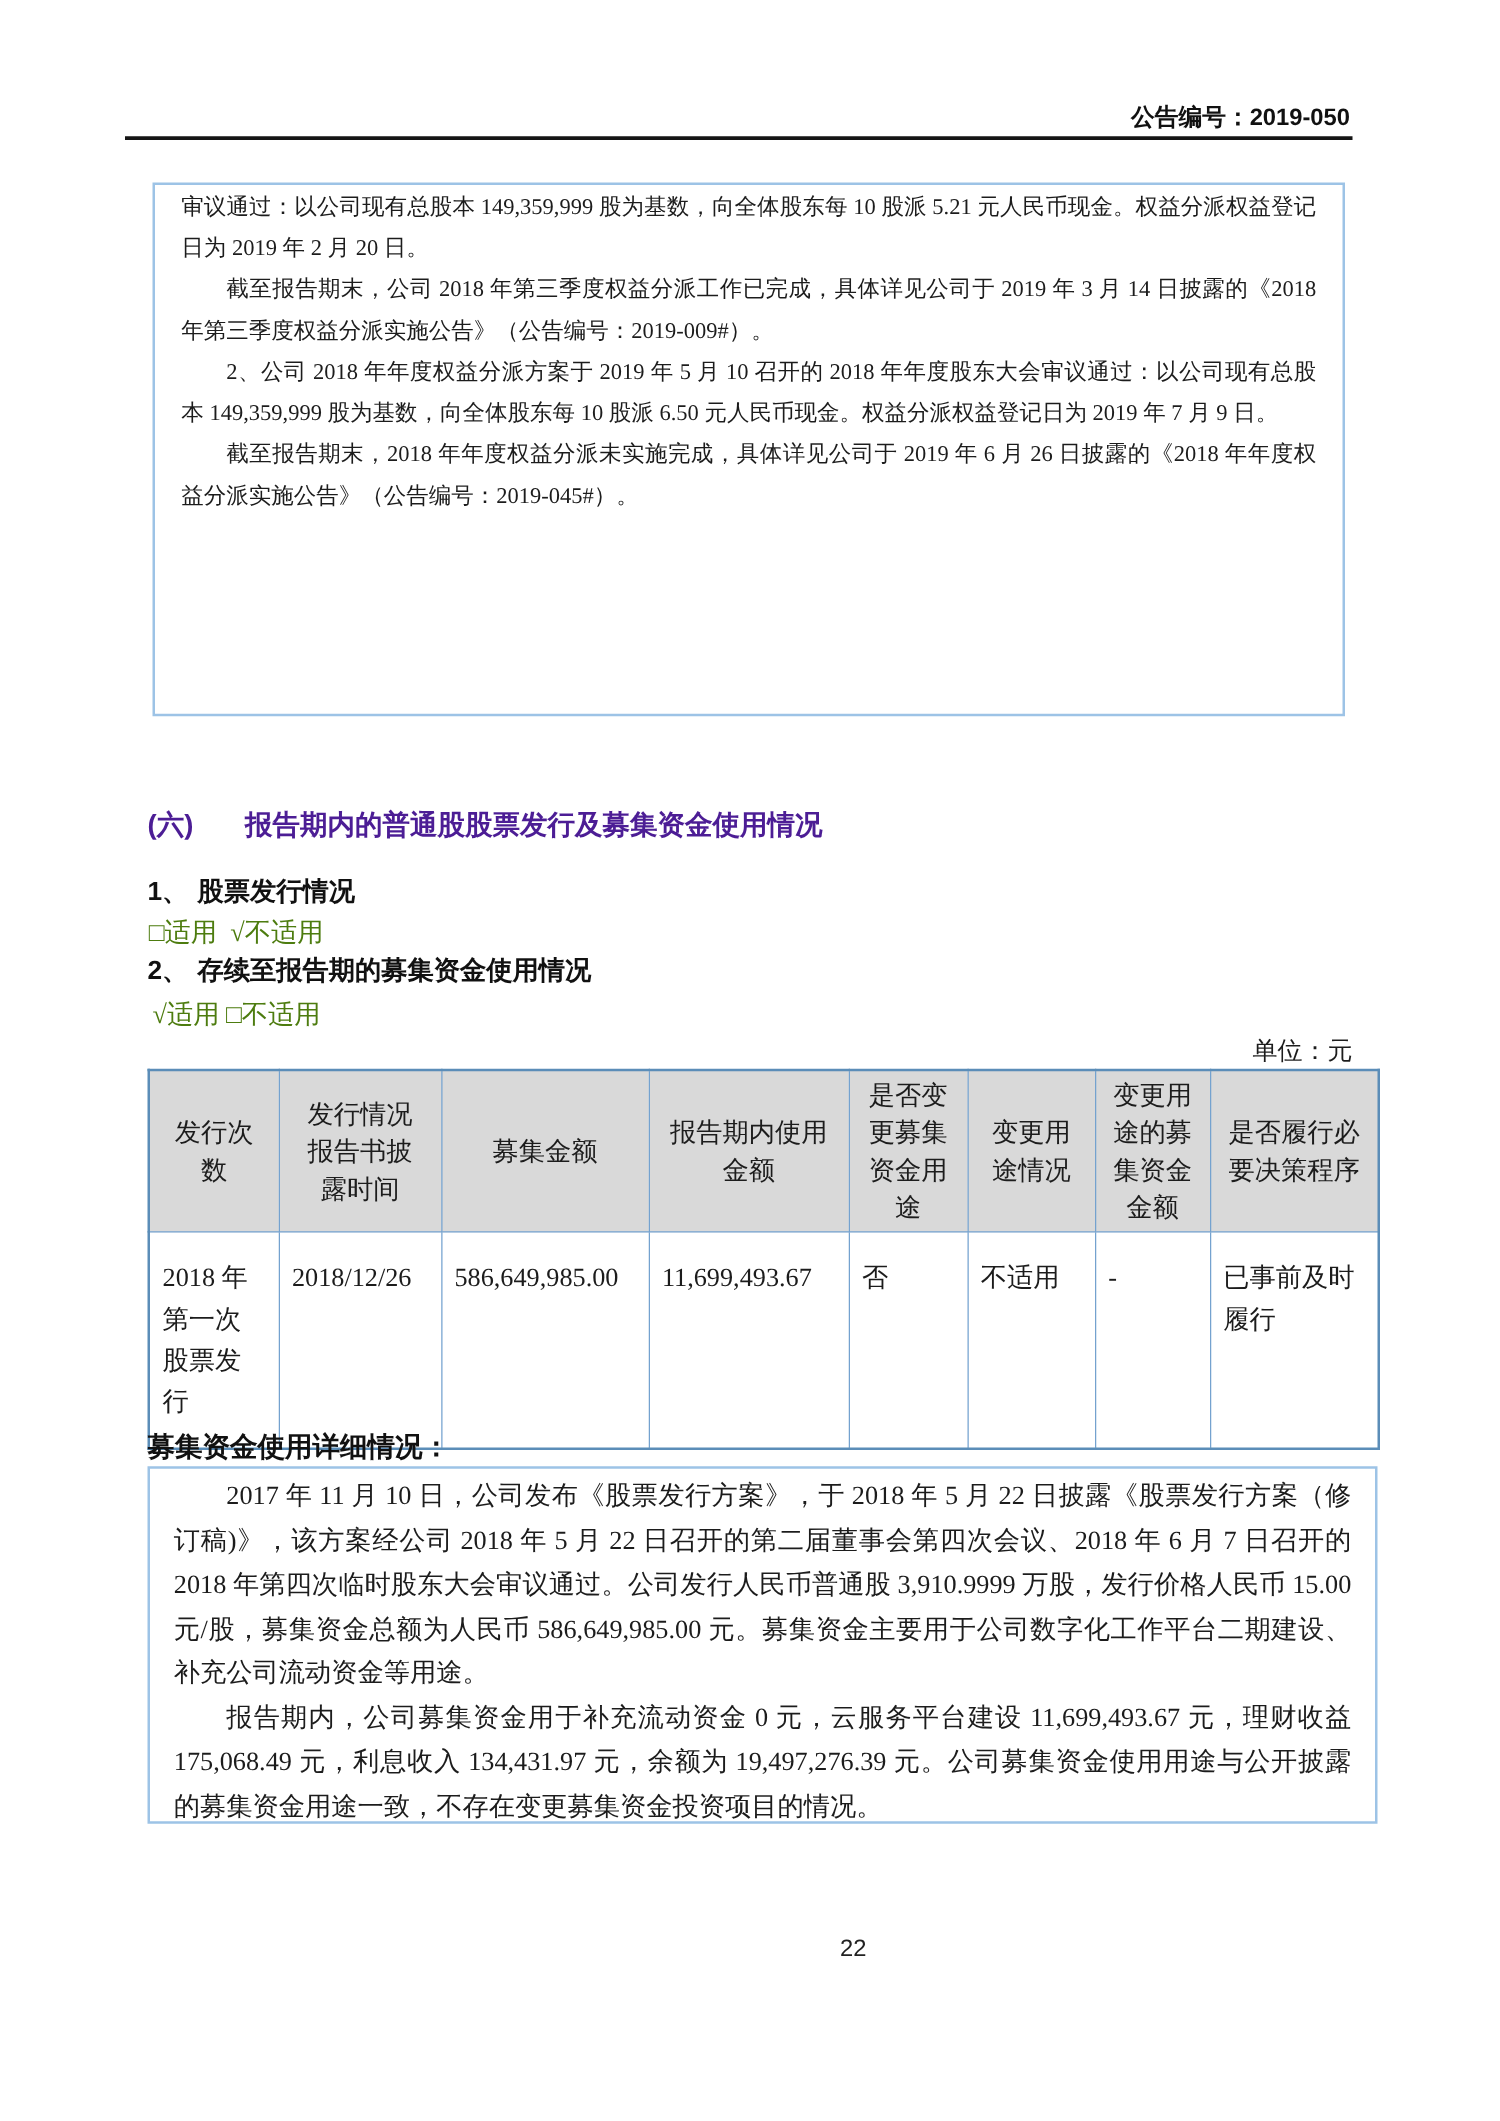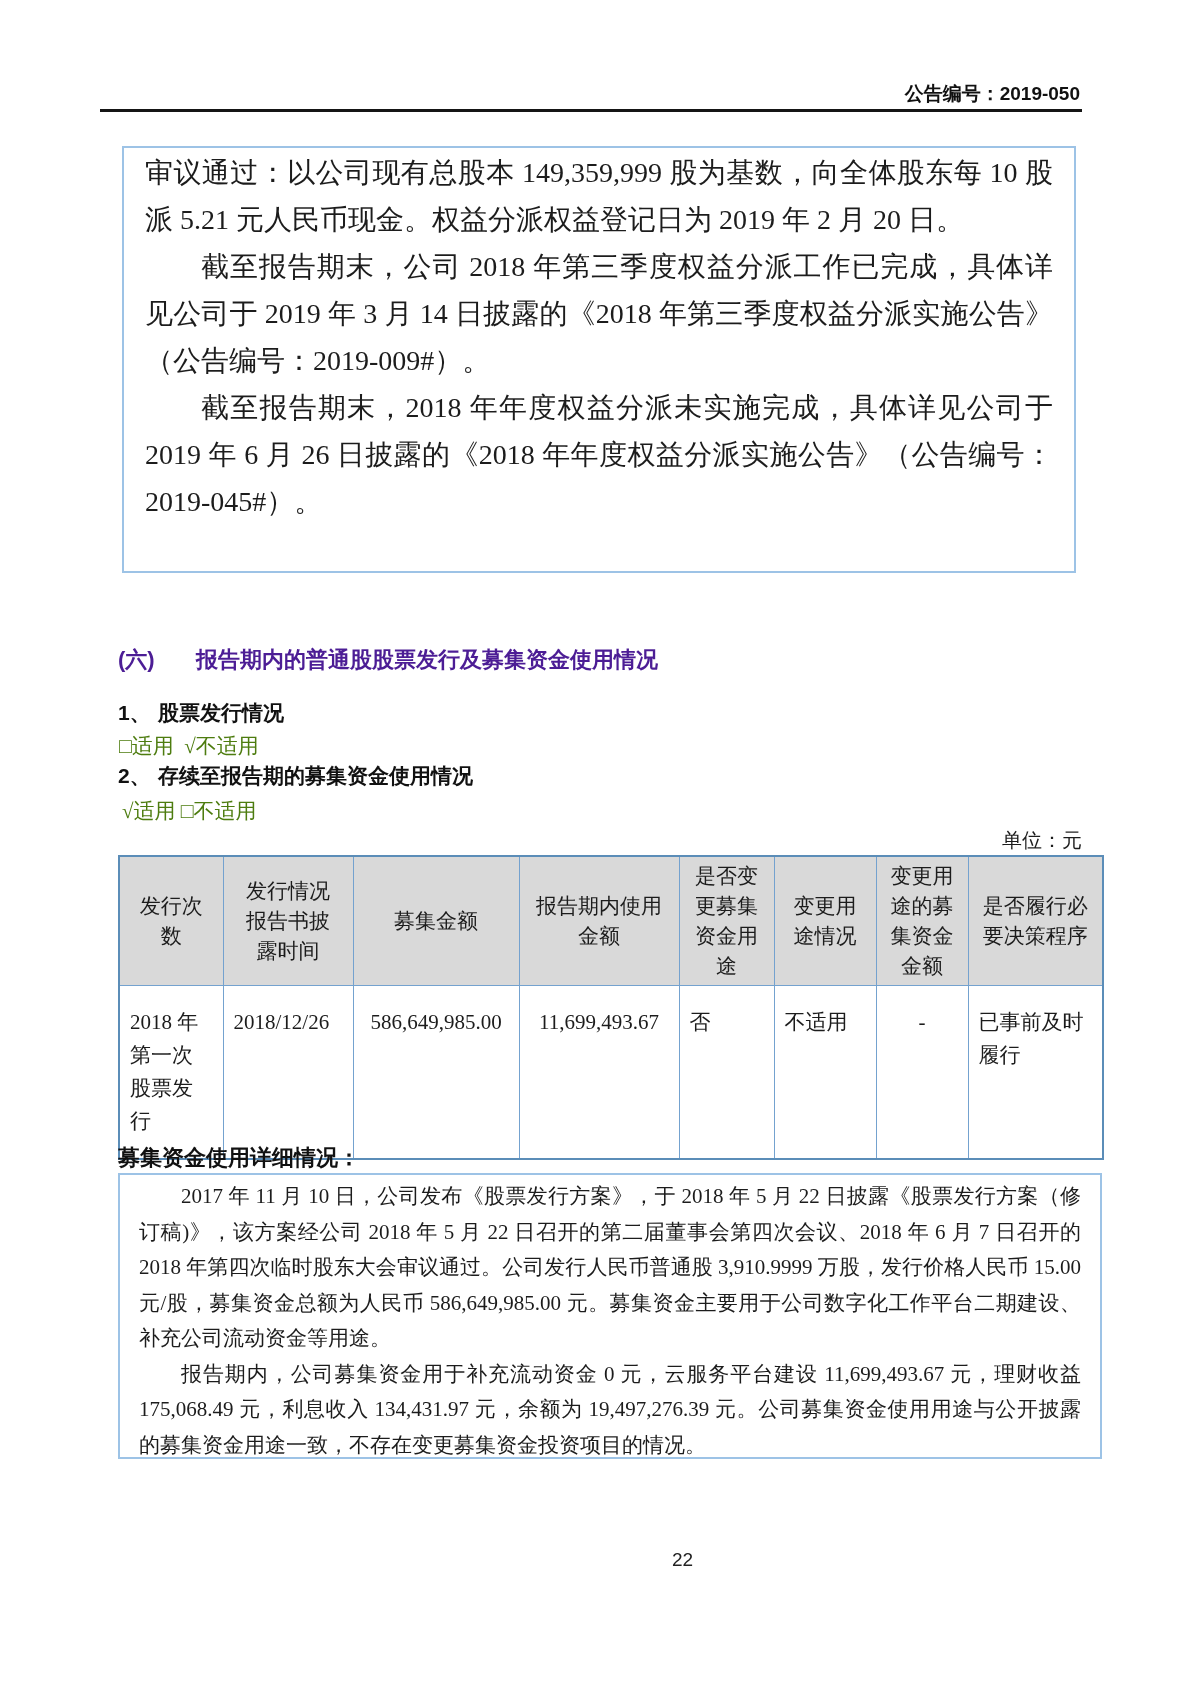--- a/index.html
+++ b/index.html
@@ -21,21 +21,21 @@
     position:absolute;top:109px;left:100px;width:982px;height:3px;
     background:#151515;
   }
   
   .dividend-box{
     position:absolute;left:122px;top:146px;width:908px;height:422px;
     border:2px solid #9dc3e6;
     padding:1px 21px 0 21px;
   }
   .dividend-box p{
-    margin:0;font-size:28px;line-height:47px;
+    margin:0;font-size:18px;line-height:33px;
     text-align:justify;color:#1c1c1c;
   }
   .dividend-box p.indent{text-indent:2em;}
   
   .section-heading{
     position:absolute;left:118px;top:645px;
     font-weight:bold;font-size:22px;color:#4c1d95;
     font-family:"Liberation Sans","DejaVu Sans",sans-serif;
   }
   .section-heading .sec-num{display:inline-block;width:78px;}
@@ -67,21 +67,21 @@
   .fund-table .hrow td{
     background:#d9d9d9;height:123px;
     text-align:center;vertical-align:middle;
     line-height:30px;padding:4px 0;
   }
   .fund-table .hrow td .hpad{display:inline-block;}
   .fund-table .drow td{
     height:132px;vertical-align:top;background:#ffffff;
     line-height:33px;padding:20px 10px;
   }
-  .fund-table .drow td.num{text-align:center;margin-left:48px;}
+  .fund-table .drow td.num{text-align:left;margin-left:48px;}
   
   .detail-heading{
     position:absolute;left:118px;top:1143px;
     font-weight:bold;font-size:22px;color:#111;
     font-family:"Liberation Sans","DejaVu Sans",sans-serif;
   }
   .detail-box{
     position:absolute;left:118px;top:1173px;width:942px;height:278px;
     border:2px solid #9dc3e6;
     padding:4px 19px 0 19px;
@@ -100,20 +100,21 @@
 <body>
 
 <div class="page">
 
   <div class="doc-number">公告编号：2019-050</div>
   <div class="header-rule"></div>
 
   <div class="dividend-box">
     <p>审议通过：以公司现有总股本 149,359,999 股为基数，向全体股东每 10 股派 5.21 元人民币现金。权益分派权益登记日为 2019 年 2 月 20 日。</p>
     <p class="indent">截至报告期末，公司 2018 年第三季度权益分派工作已完成，具体详见公司于 2019 年 3 月 14 日披露的《2018 年第三季度权益分派实施公告》（公告编号：2019-009#）。</p>
+    <p class="indent">2、公司 2018 年年度权益分派方案于 2019 年 5 月 10 召开的 2018 年年度股东大会审议通过：以公司现有总股本 149,359,999 股为基数，向全体股东每 10 股派 6.50 元人民币现金。权益分派权益登记日为 2019 年 7 月 9 日。</p>
     <p class="indent">截至报告期末，2018 年年度权益分派未实施完成，具体详见公司于 2019 年 6 月 26 日披露的《2018 年年度权益分派实施公告》（公告编号：2019-045#）。</p>
   </div>
 
   <div class="section-heading">
     <span class="sec-num">(六)</span><span>报告期内的普通股股票发行及募集资金使用情况</span>
   </div>
 
   <div class="sub-heading" style="top:699px;">
     <span class="sub-num">1、</span><span>股票发行情况</span>
   </div>

